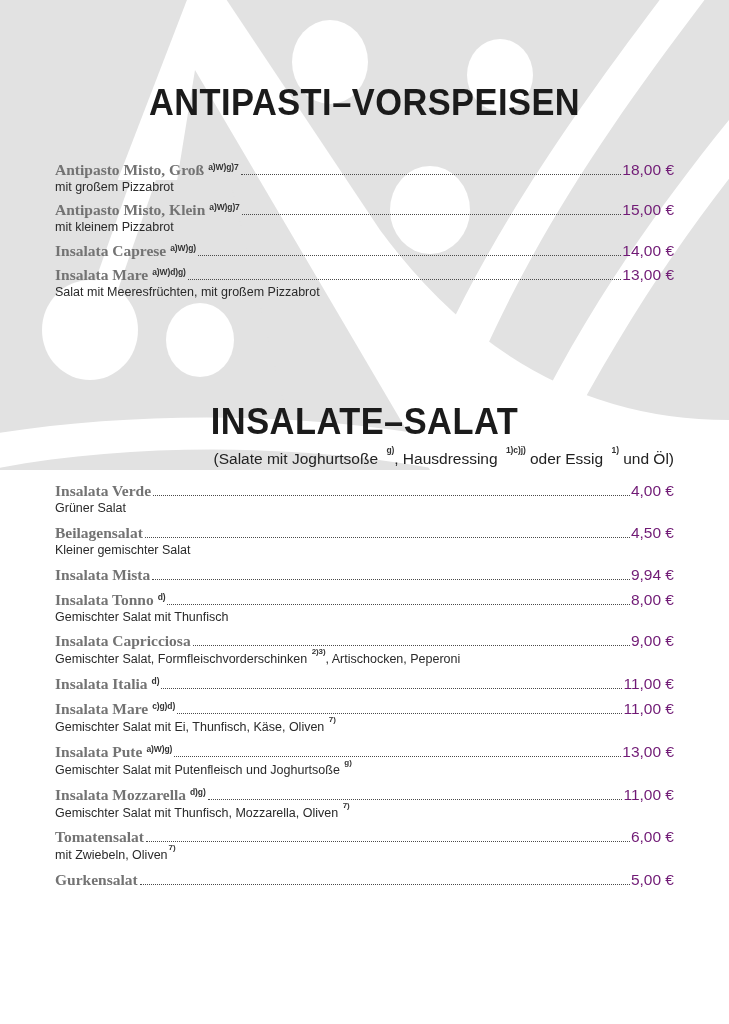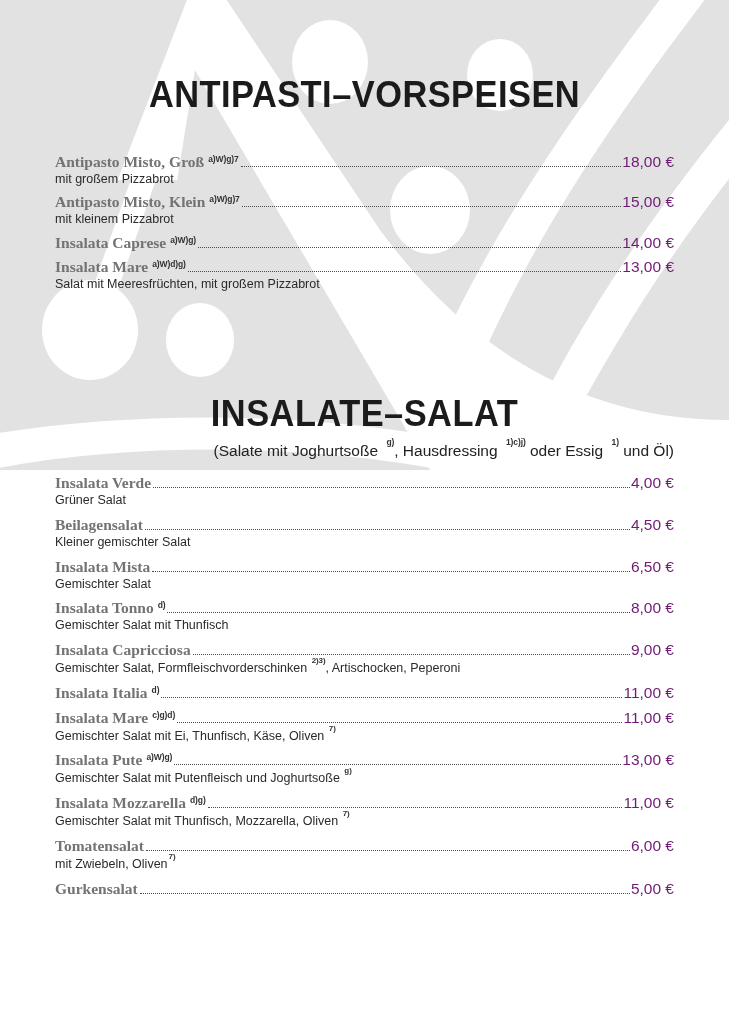--- a/index.html
+++ b/index.html
@@ -105,21 +105,21 @@
   .item-desc .allerg {
     top: -4px;
     font-size: 8px;
     margin-left: 1px;
   }
 
   
   .antipasti .menu-item { margin-bottom: 6px; }
   .salate .menu-item { margin-bottom: 7px; }
 
-  .block-antipasti { margin-top: 4px; }
+  .block-antipasti { margin-top: 12px; }
 </style>
 </head>
 <body>
 
 <div class="page">
 
   <svg class="watermark" viewBox="0 0 729 1024" preserveAspectRatio="none" aria-hidden="true">
     <defs>
       <clipPath id="pageclip">
           <rect x="0" y="0" width="729" height="1024"></rect>
@@ -232,23 +232,22 @@
             <span class="item-price">4,50 €</span>
           </div>
           <div class="item-desc">Kleiner gemischter Salat</div>
         </li>
 
         <li class="menu-item">
           <div class="item-line">
             <span class="item-name">Insalata Mista</span>
             <sup class="allerg"></sup>
             <span class="leader"></span>
-            <span class="item-price">6,50 €</span>
-          </div>
-          <div class="item-desc">Gemischter Salat</div>
+            <span class="item-price">9,94 €</span>
+          </div>
         </li>
 
         <li class="menu-item">
           <div class="item-line">
             <span class="item-name">Insalata Tonno</span>
             <sup class="allerg">d)</sup>
             <span class="leader"></span>
             <span class="item-price">8,00 €</span>
           </div>
           <div class="item-desc">Gemischter Salat mit Thunfisch</div>

